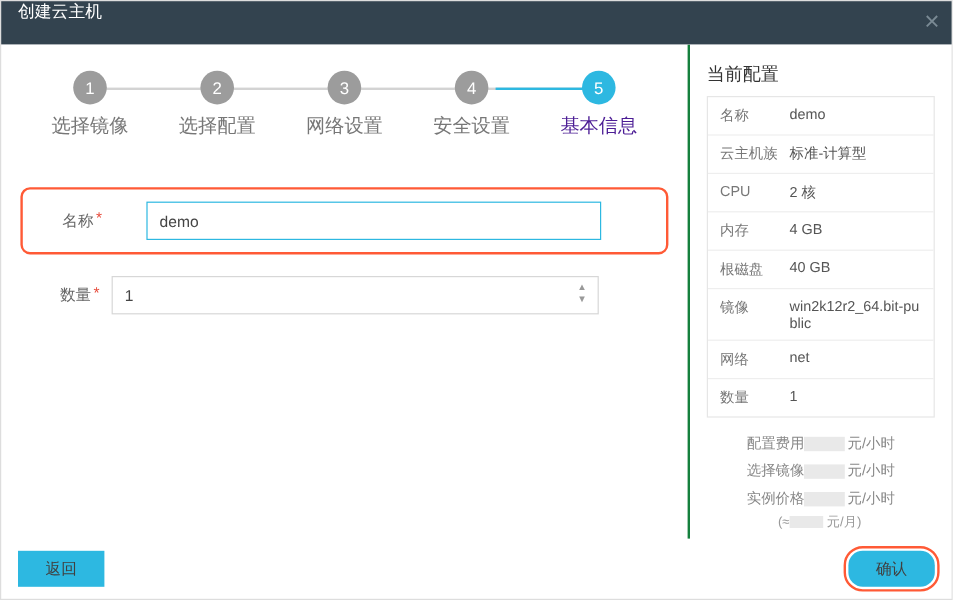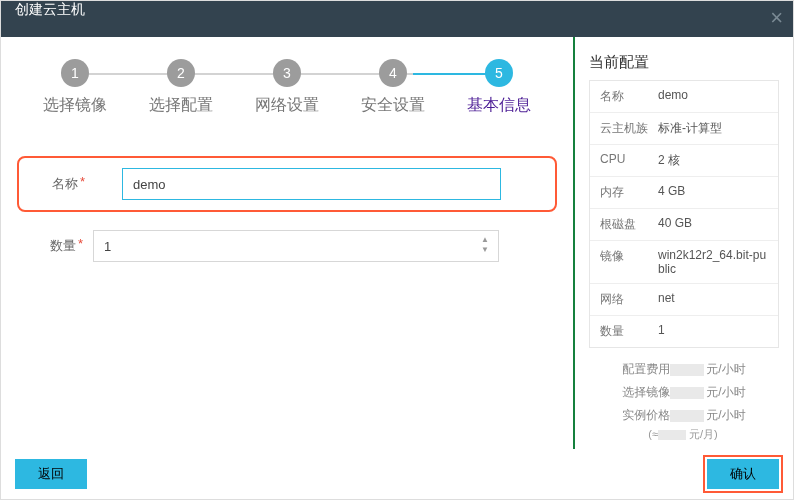--- a/index.html
+++ b/index.html
@@ -50,22 +50,22 @@
   .cfg-row .v { flex: 1; color: #555; word-break: break-all; }
 
   .price-group { margin-top: 10px; }
   .price-row { display: flex; justify-content: center; align-items: center; padding: 3px 2px; font-size: 12px; color: #888; }
   .price-row .pv { color: #888; }
   .price-row .pv .num { display: inline-block; width: 34px; height: 12px; background: #e9e9e9; vertical-align: middle; margin-right: 2px; }
   .price-sub { text-align: center; font-size: 11px; color: #999; padding-right: 2px; }
 
   
   .modal-footer { height: 50px; padding: 8px 14px; display: flex; align-items: center; justify-content: space-between; }
-  .btn { height: 30px; min-width: 72px; padding: 0 18px; border: none; color: #000000; font-size: 13px; cursor: pointer; background: #2db8e1; }
-  .btn.confirm-hl { outline: 2px solid #ff5a36; outline-offset: 2px; border-radius: 0; }
+  .btn { height: 30px; min-width: 72px; padding: 0 18px; border: none; color: #404040; font-size: 13px; cursor: pointer; background: #2db8e1; }
+  .btn.confirm-hl { outline: 2px solid #ff5a36; outline-offset: 2px; border-radius: 12px; }
 </style>
 </head>
 <body>
 
 <div class="modal">
 
   <div class="modal-header">
     <span class="title">创建云主机</span>
     <span class="close">×</span>
   </div>

